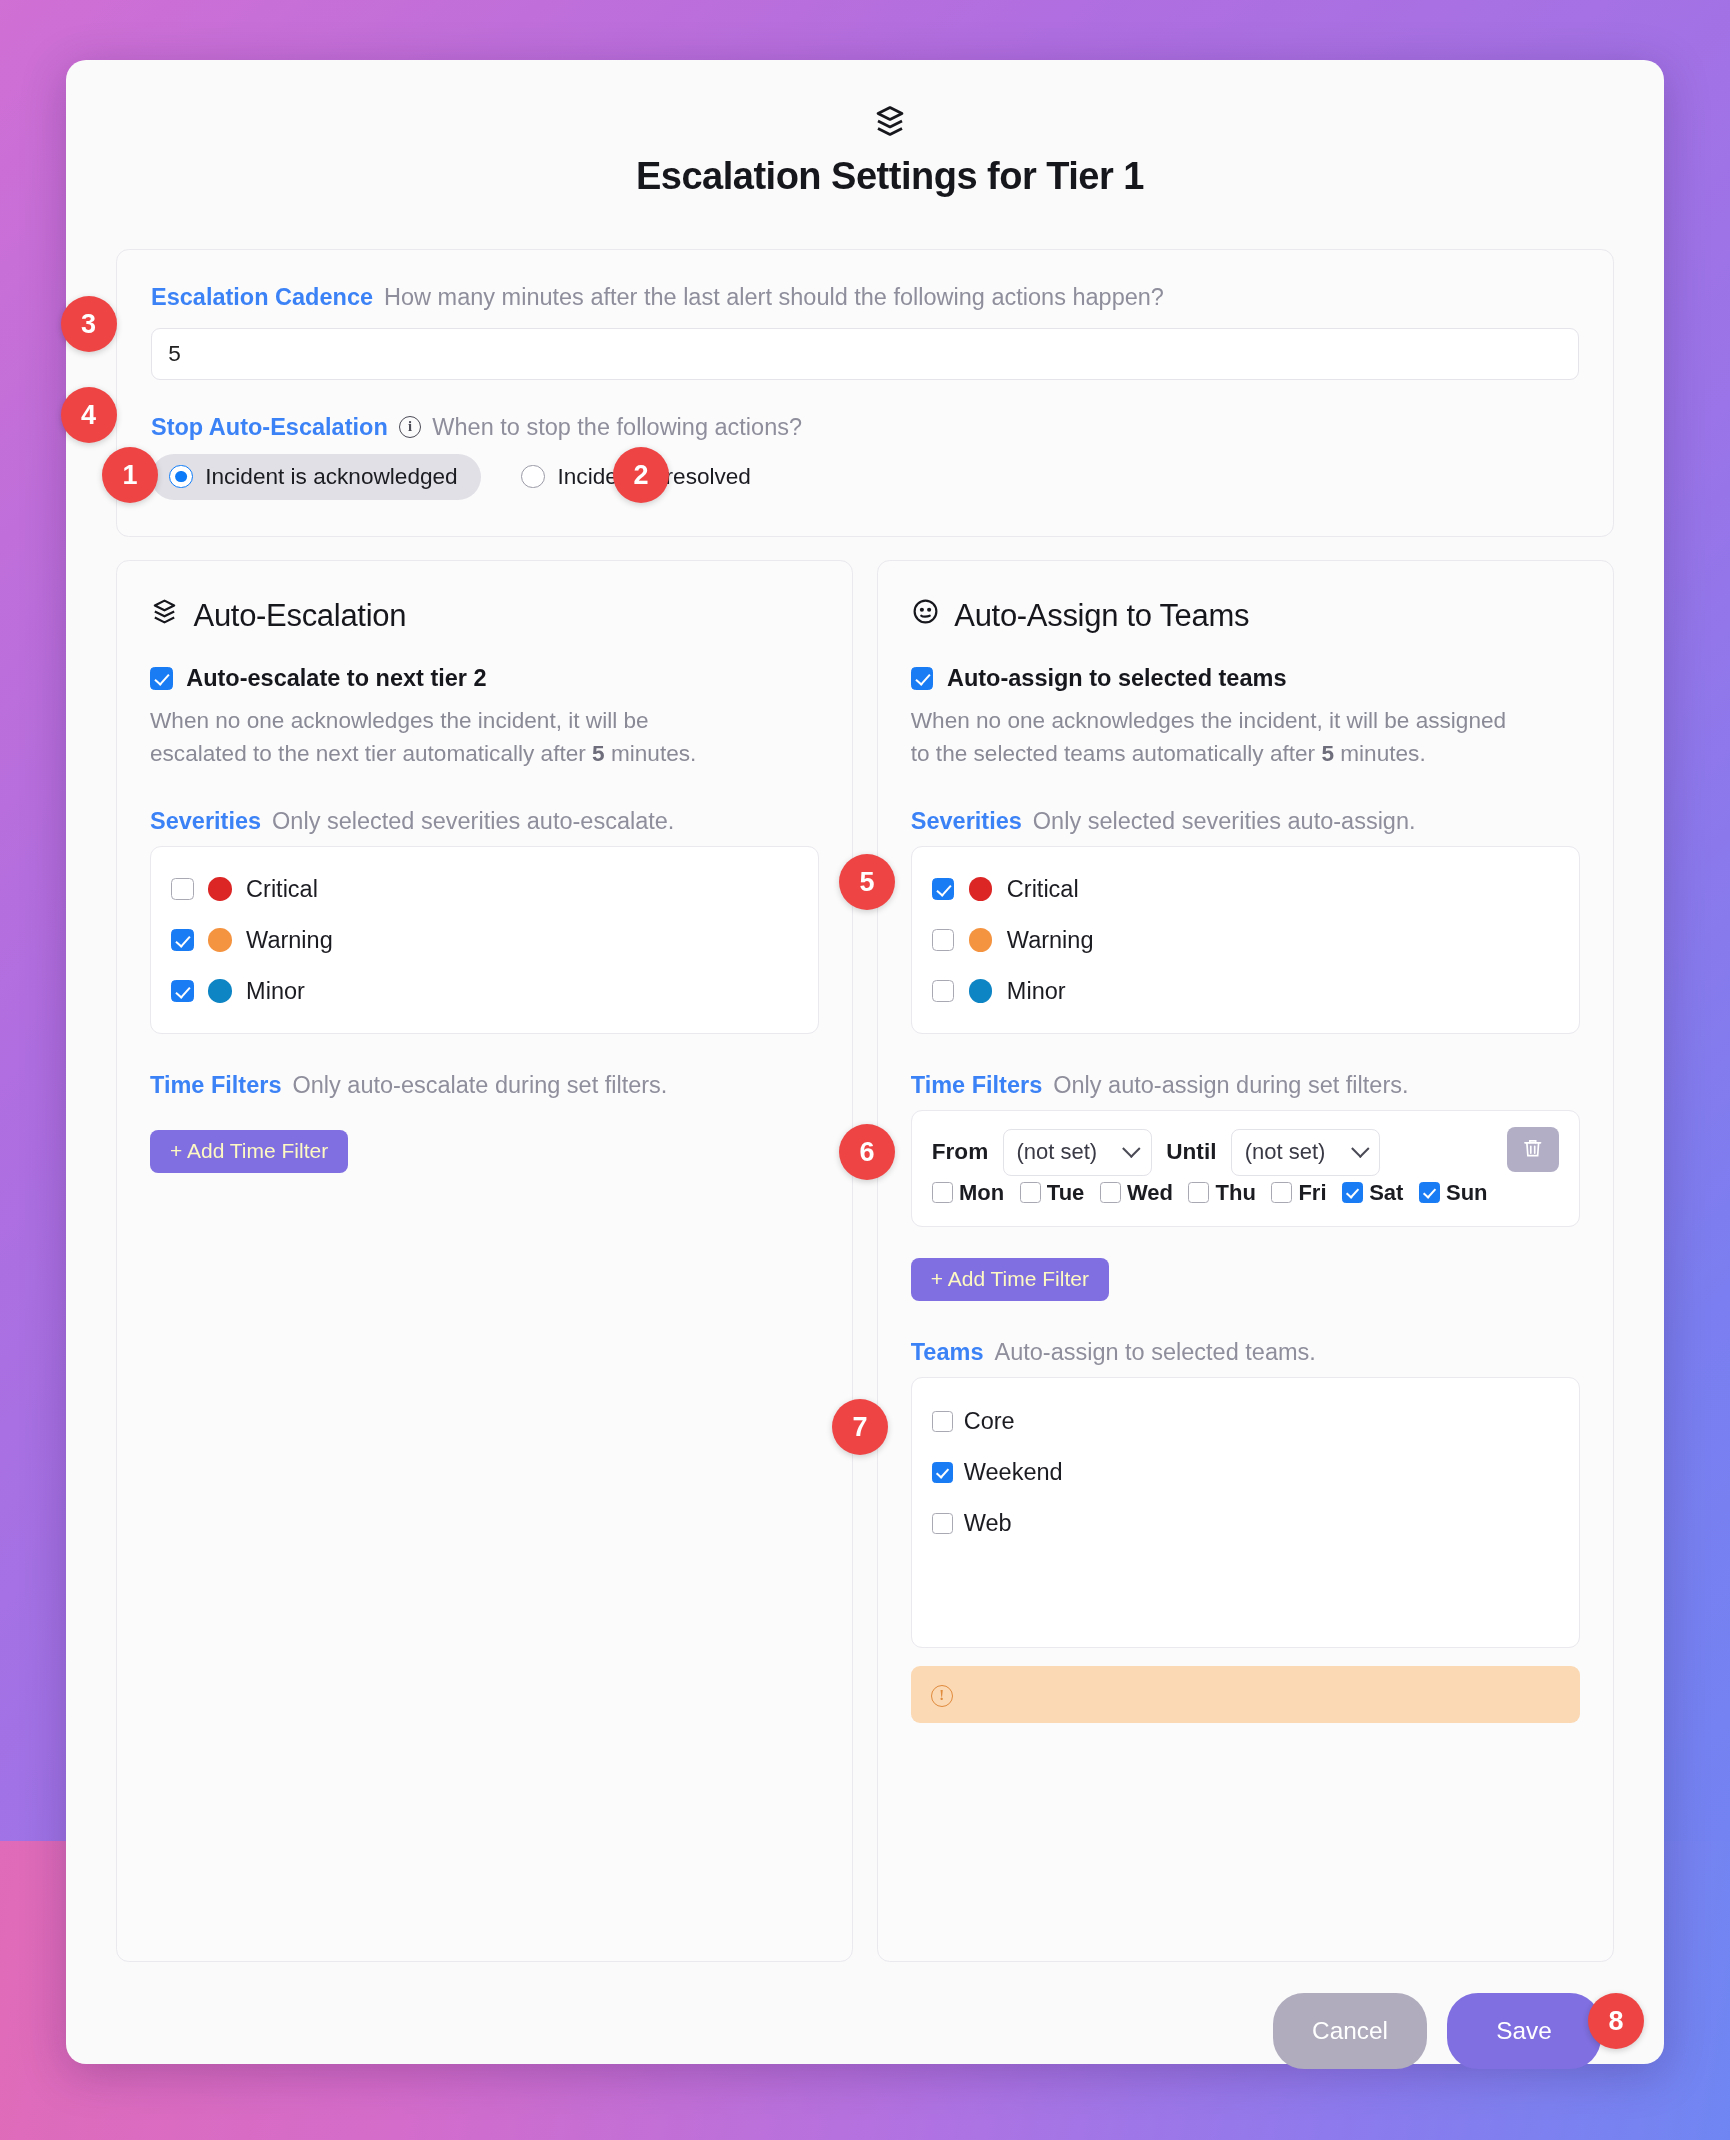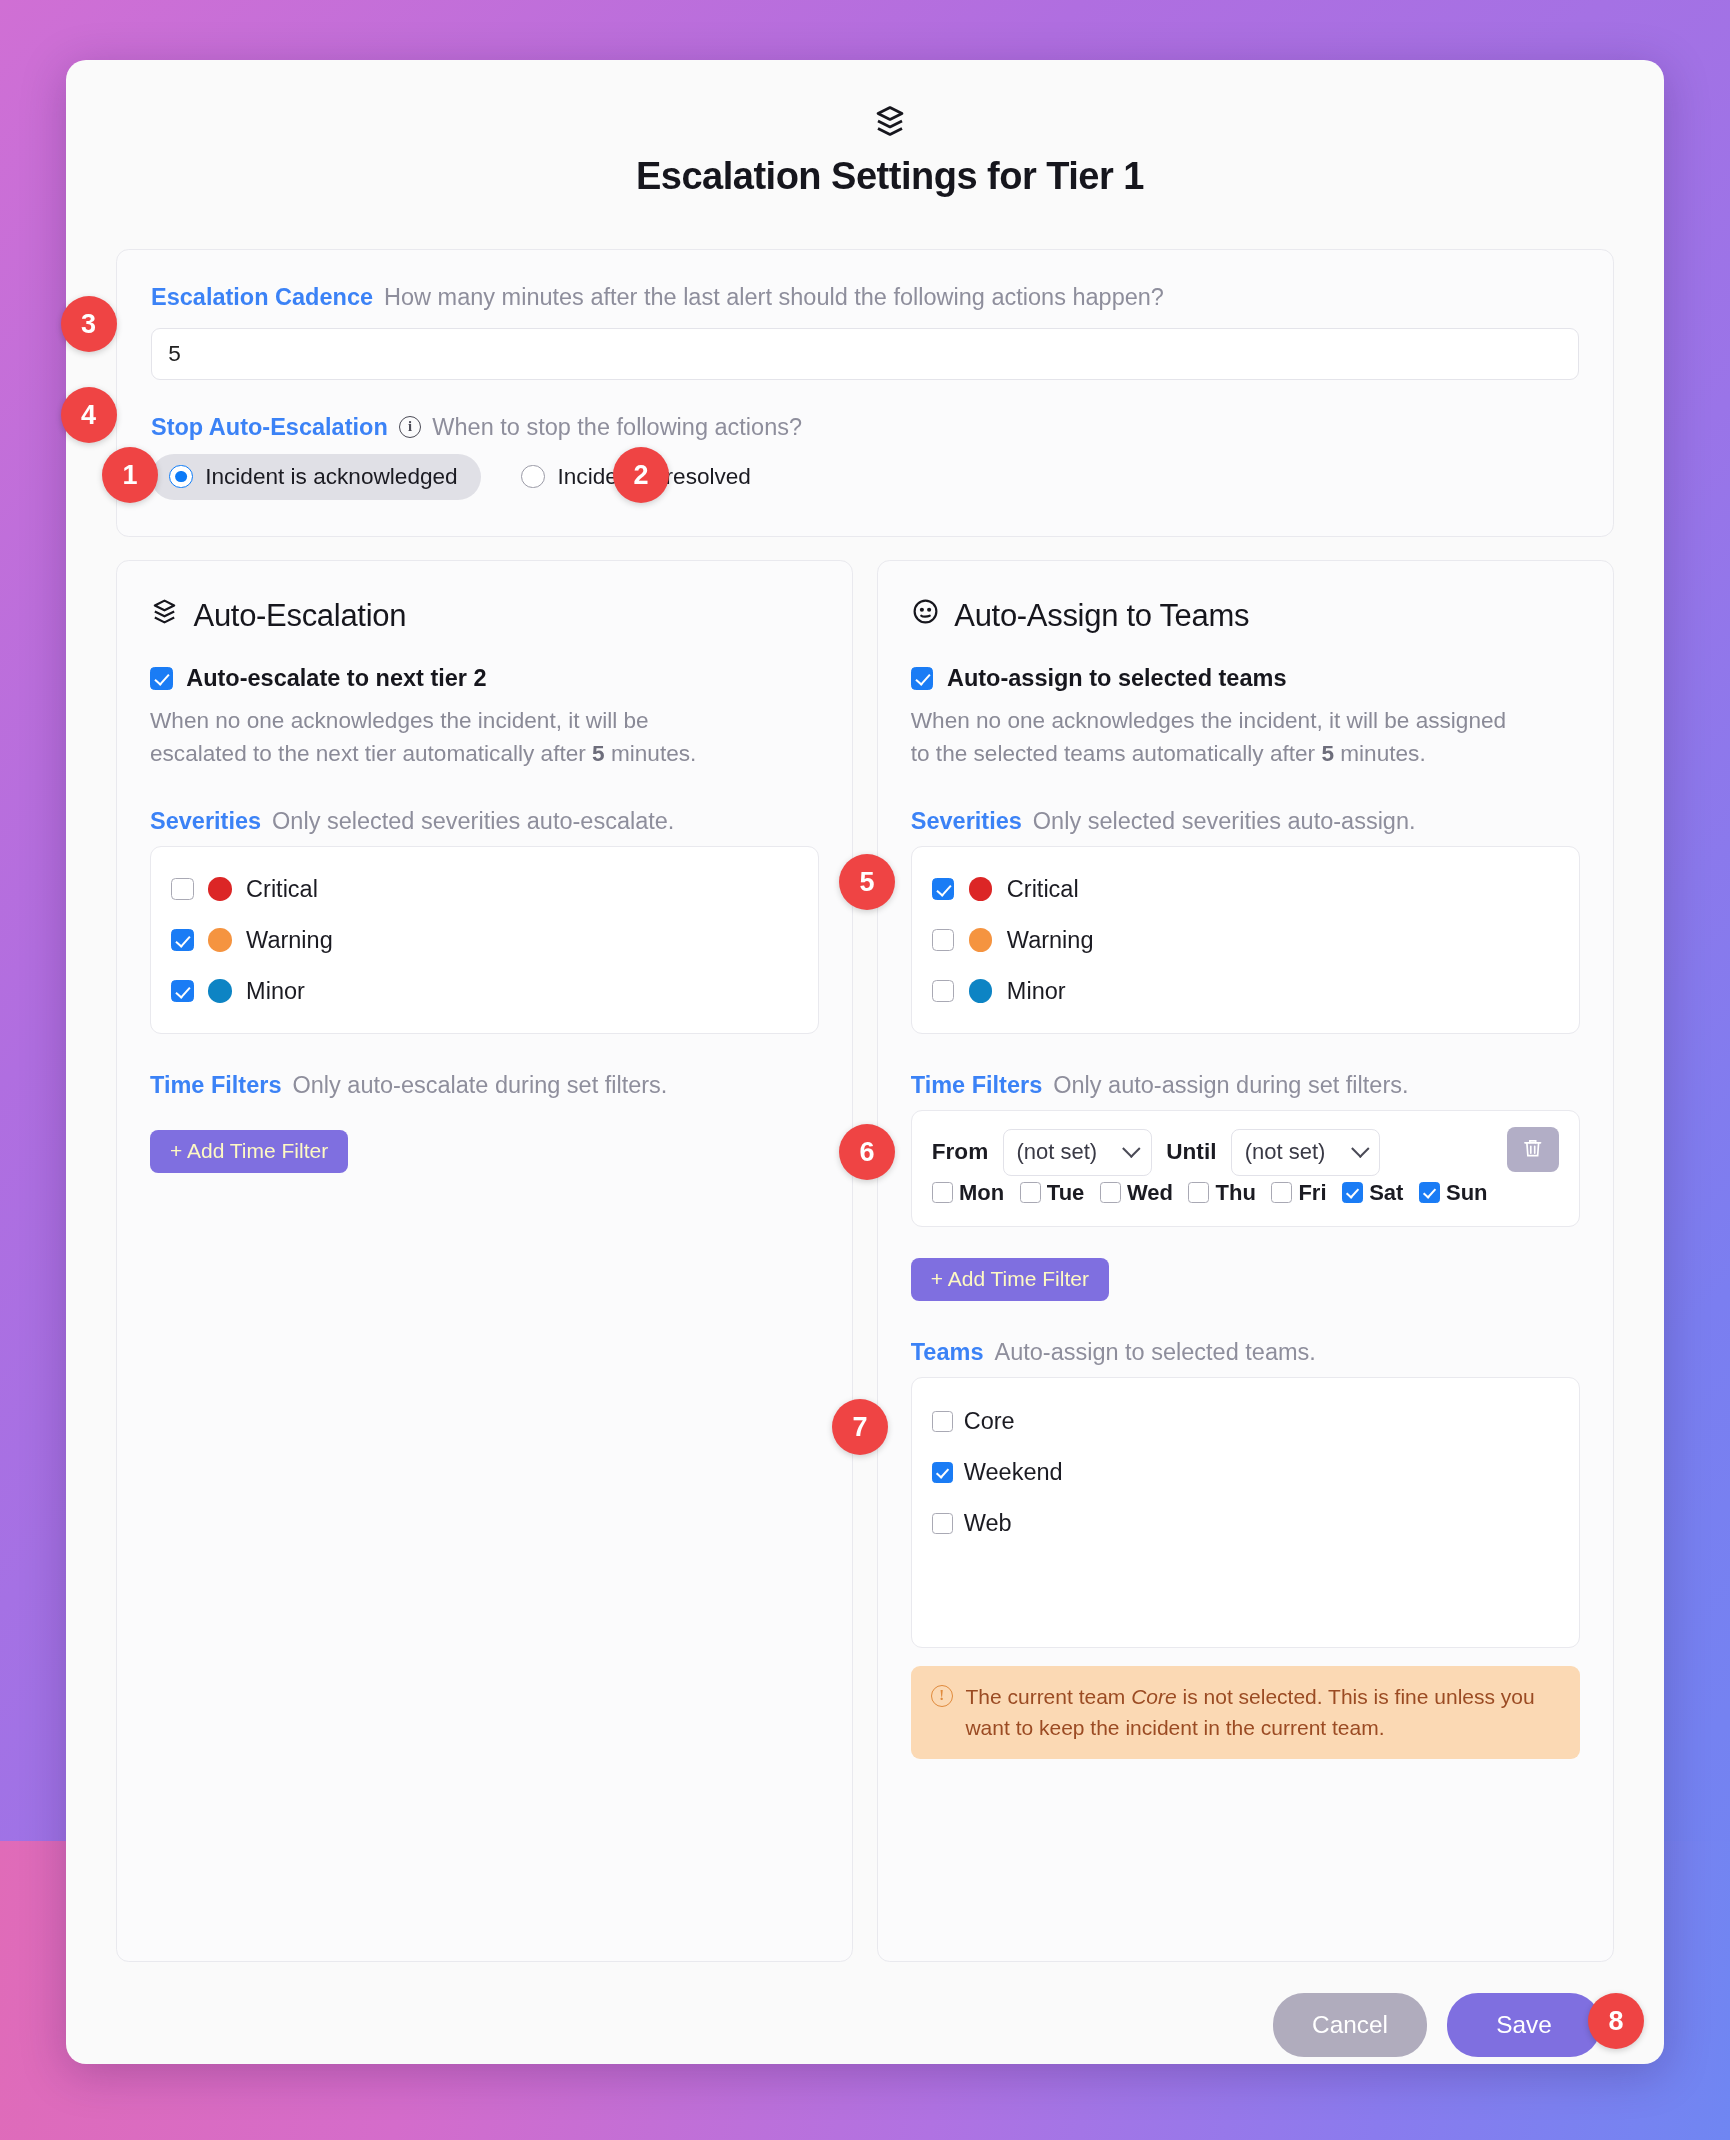--- a/index.html
+++ b/index.html
@@ -272,21 +272,21 @@
     font-size:14.5px;font-weight:700;flex:0 0 auto;margin-top:2.7px;
     font-family:"Liberation Serif",serif;
   }
 
   
   .footer{
     display:flex; justify-content:flex-end; align-items:center; gap:20px;
     padding: 31px 63px 0 0;
   }
   .btn-pill{
-    height: 64px;
+    height: 76px;
     min-width: 154px;
     border-radius: 31px;
     border:none;
     font-size: 24.4px;
     color:#fff;
     cursor:pointer;
     display:flex;align-items:center;justify-content:center;
   }
   .btn-cancel{ background:#b0acbd; }
   .btn-save{ background:#7f6fe0; }
@@ -520,21 +520,20 @@
           <span>Weekend</span>
         </div>
         <div class="team-row">
           <span class="cb sm"></span>
           <span>Web</span>
         </div>
       </div>
 
       <div class="notice">
         <span class="warn-circle">!</span>
-        <span><span>The current team </span><i>Core</i><span> is not selected. This is fine unless you want to keep the incident in the current team.</span></span>
       </div>
     </div>
   </div>
 
   <div class="footer">
     <button class="btn-pill btn-cancel">Cancel</button>
     <button class="btn-pill btn-save">Save</button>
   </div>
 
   <div class="badge" style="left:36px;  top:387px;">1</div>

